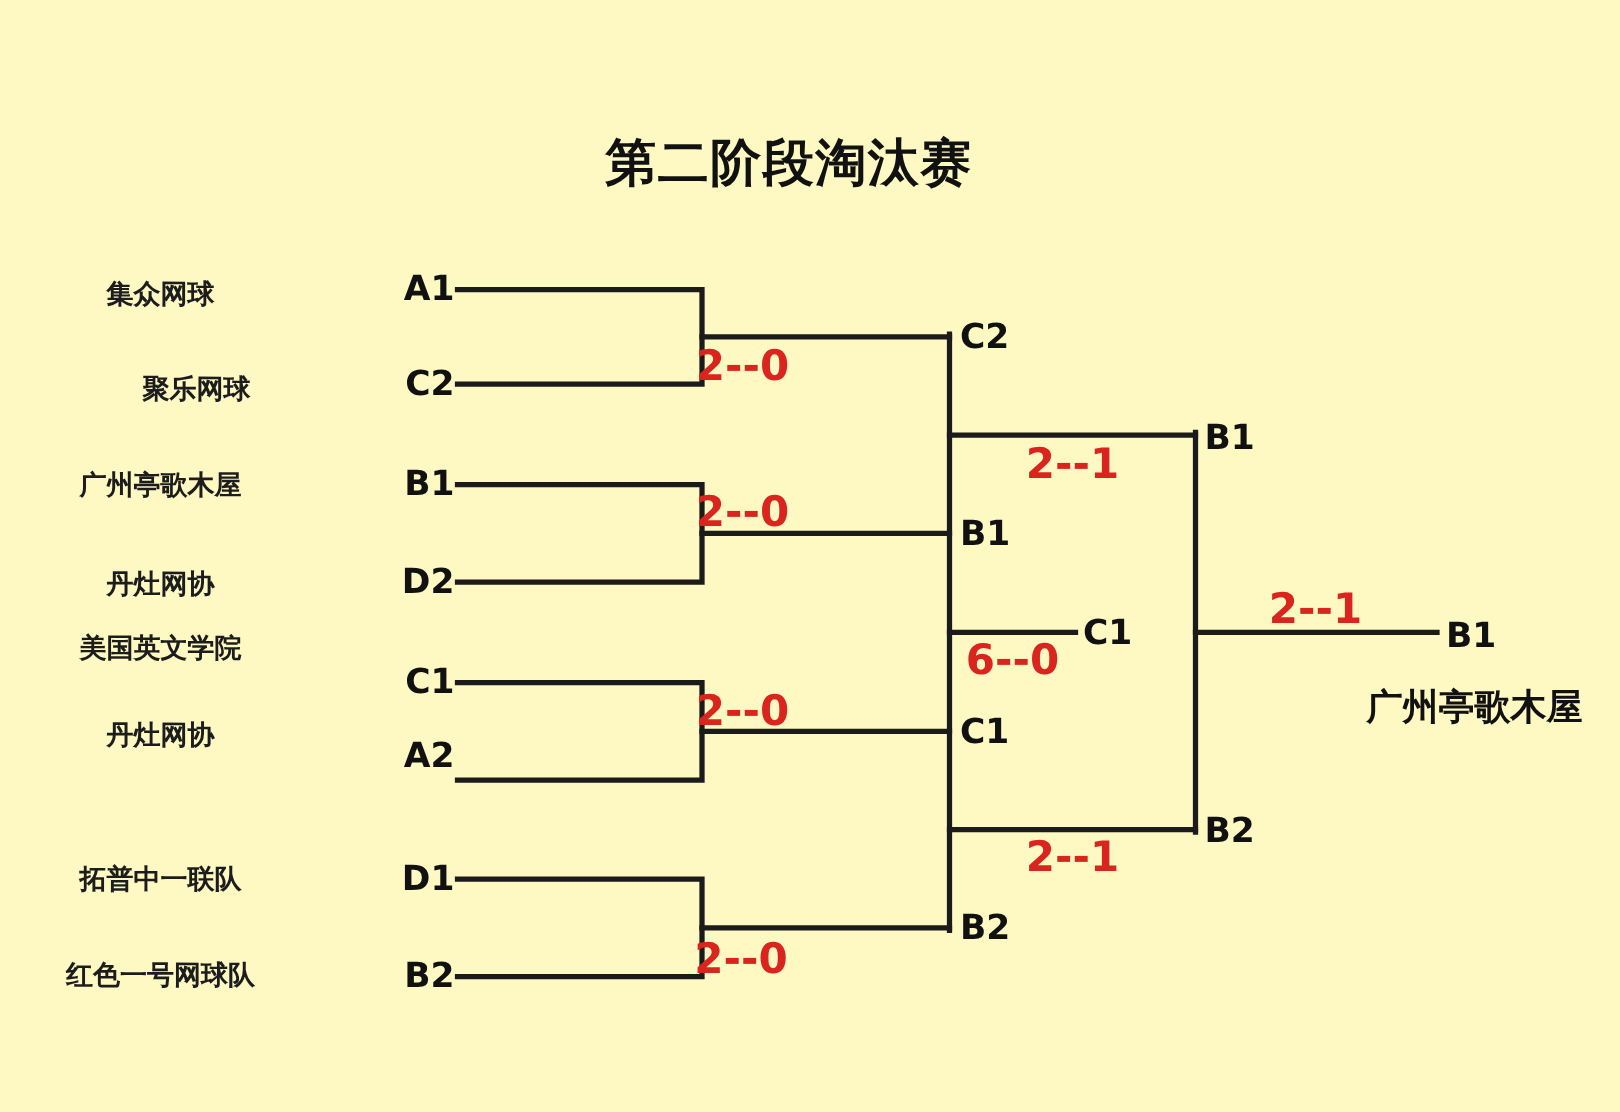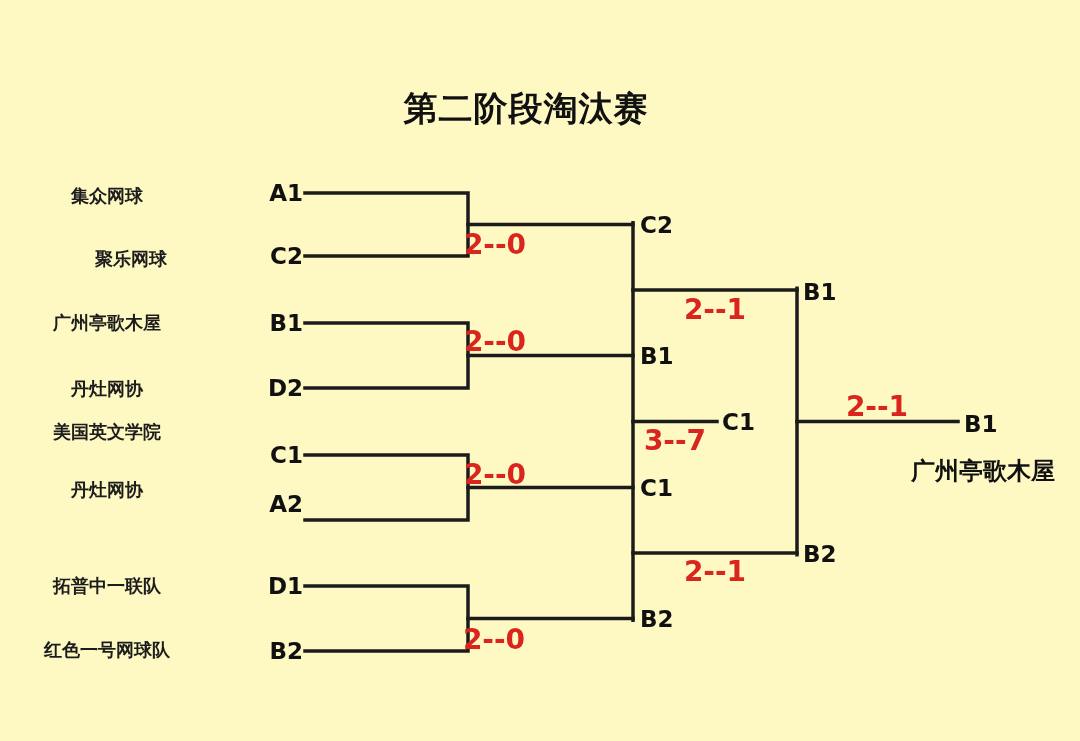--- a/index.html
+++ b/index.html
@@ -110,16 +110,16 @@
   <div class="lbl adv tw">C1</div>
   <div class="lbl adv fw">B1</div>
   <div class="ctr champion">广州亭歌木屋</div>
 
   <div class="ctr score sc-q0">2--0</div>
   <div class="ctr score sc-q1">2--0</div>
   <div class="ctr score sc-q2">2--0</div>
   <div class="ctr score sc-q3">2--0</div>
   <div class="ctr score sc-s0">2--1</div>
   <div class="ctr score sc-s1">2--1</div>
-  <div class="ctr score sc-t">3--7</div>
+  <div class="ctr score sc-t">6--0</div>
   <div class="ctr score sc-f">2--1</div>
 
 </div>
 
 </body></html>

